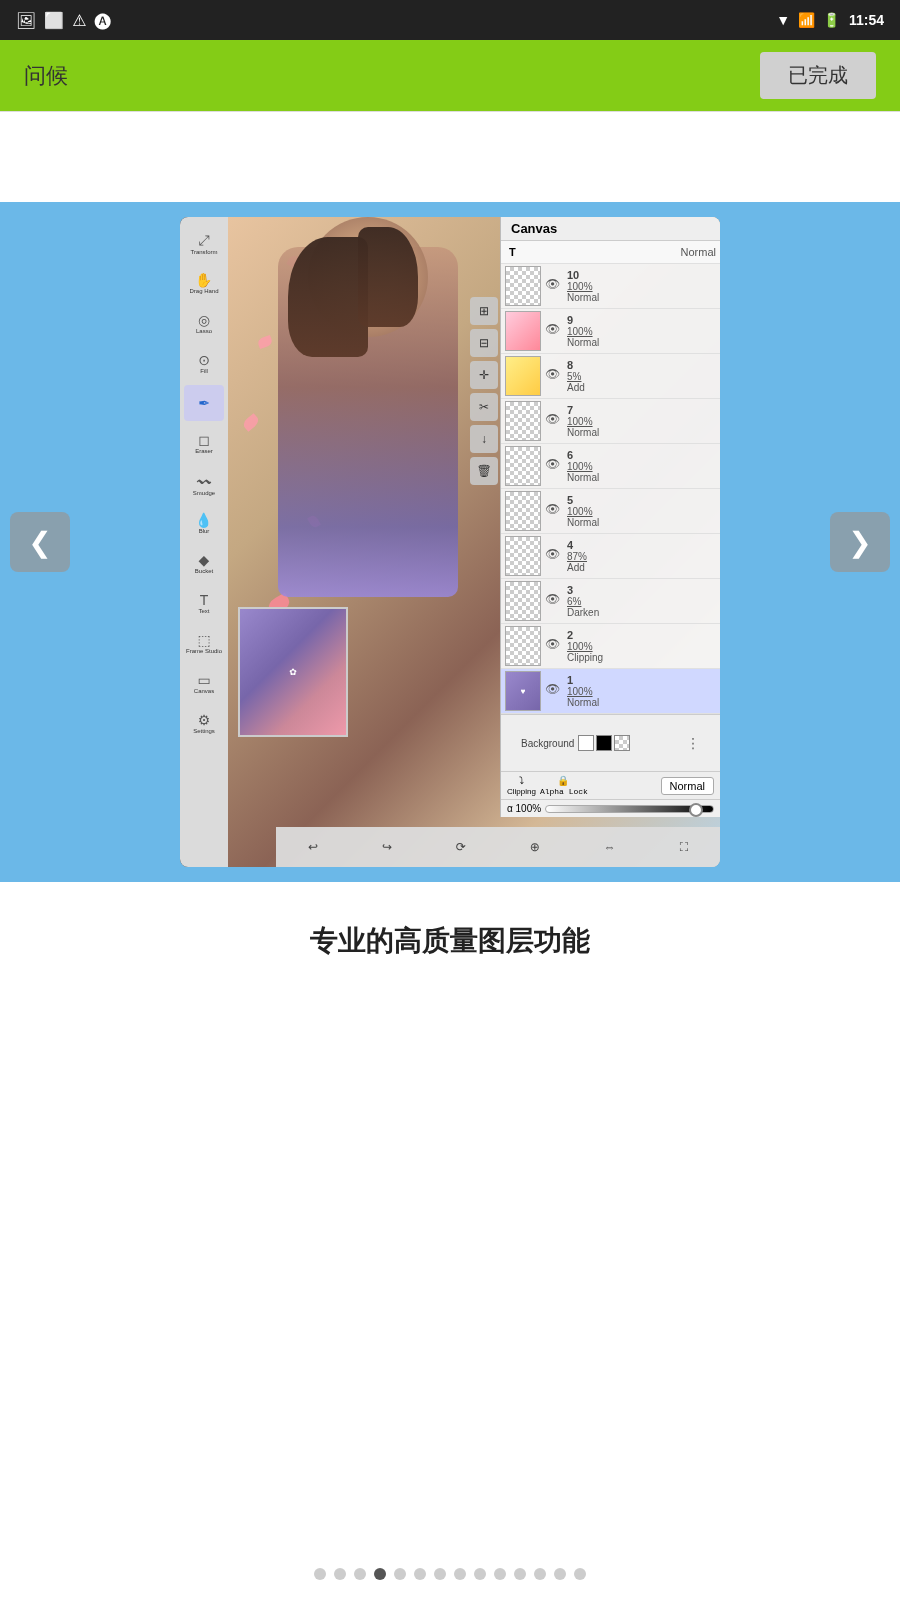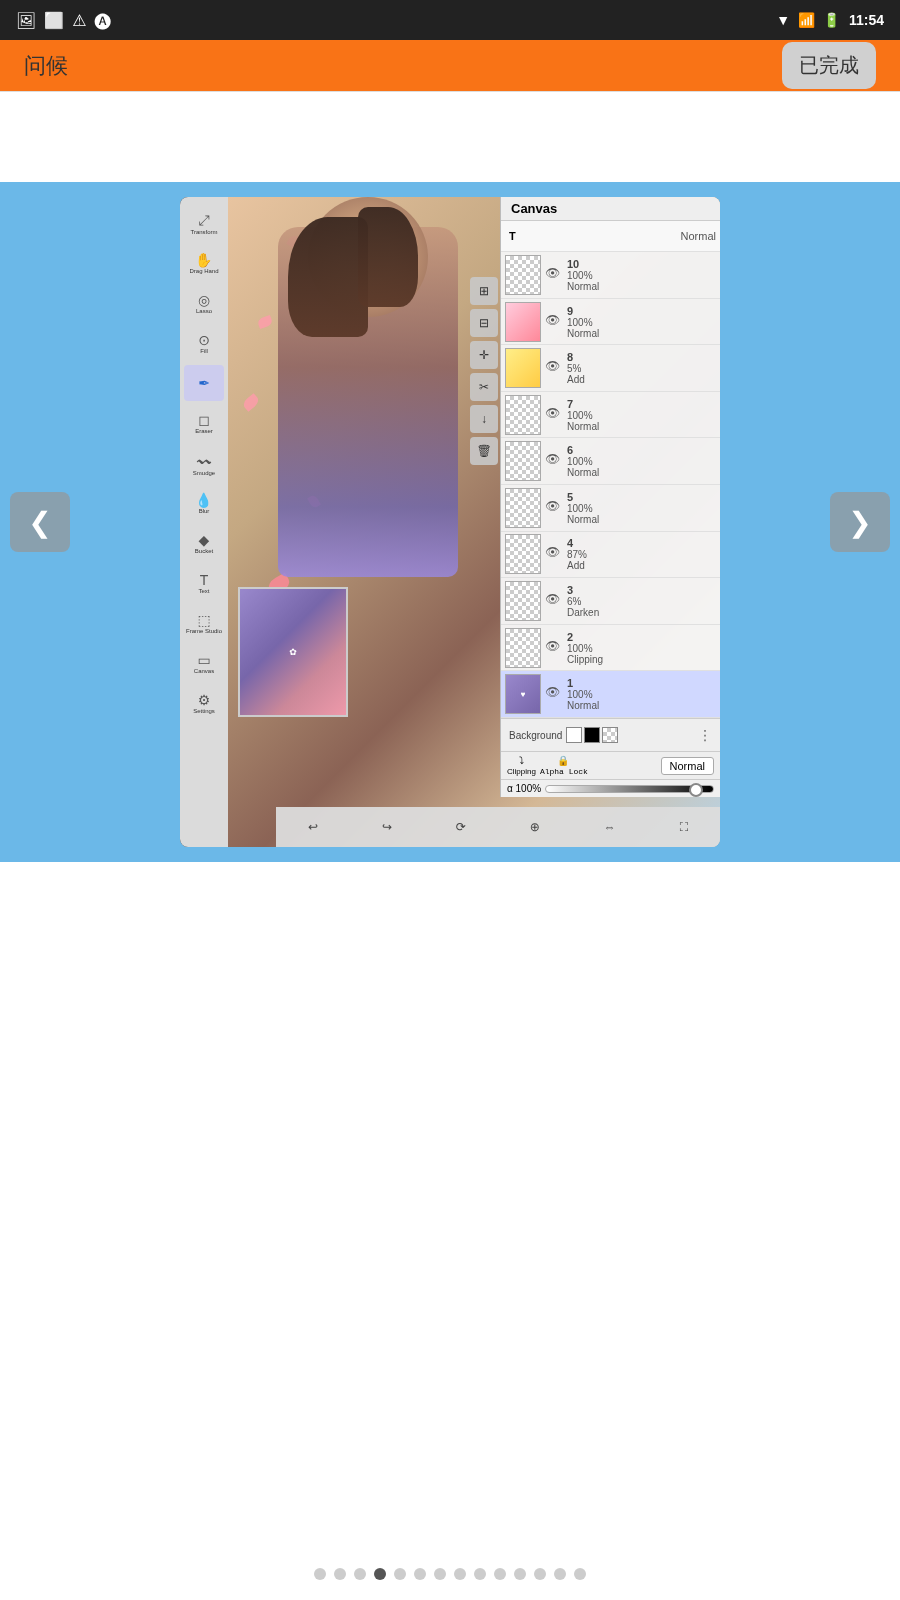--- a/index.html
+++ b/index.html
@@ -38,37 +38,37 @@
       align-items: center;
       gap: 8px;
       color: #fff;
       font-size: 14px;
       font-weight: bold;
     }
 
     
     .nav-bar {
       width: 100%;
-      height: 52px;
-      background: #f97316;
+      height: 72px;
+      background: #84cc16;
       border-bottom: 1px solid #ddd;
       display: flex;
       align-items: center;
       justify-content: space-between;
       padding: 0 24px;
     }
     .nav-title {
       font-size: 22px;
       color: #333;
     }
     .nav-done-btn {
       background: #d0d0d0;
       border: none;
-      border-radius: 10px;
-      padding: 10px 17px;
+      border-radius: 4px;
+      padding: 10px 28px;
       font-size: 20px;
       color: #333;
       cursor: pointer;
     }
 
     
     .main-area {
       width: 100%;
       height: calc(1600px - 40px - 72px - 60px);
       display: flex;
@@ -240,31 +240,32 @@
       flex-direction: column;
     }
     .layer-num {
       font-size: 11px;
       color: #444;
       font-weight: bold;
     }
     .layer-pct {
       font-size: 10px;
       color: #555;
+      text-decoration: underline;
     }
     .layer-mode {
       font-size: 10px;
       color: #555;
     }
 
     
     .layer-bottom-bar {
       background: #eee;
       border-top: 1px solid #ccc;
-      padding: 8px;
+      padding: 20px;
       display: flex;
       align-items: center;
       gap: 4px;
       font-size: 11px;
     }
     .layer-bg-label {
       font-size: 10px;
       color: #444;
     }
     .layer-color-boxes {
@@ -684,20 +685,21 @@
           </div>
         </div>
       </div>
     </div>
 
     <div class="nav-arrow right">
       <span>❯</span>
     </div>
   </div>
 
+  <div class="caption">专业的高质量图层功能</div>
 
 </div>
 
 <div class="dots-bar">
   <div class="dot"></div>
   <div class="dot"></div>
   <div class="dot"></div>
   <div class="dot active"></div>
   <div class="dot"></div>
   <div class="dot"></div>

